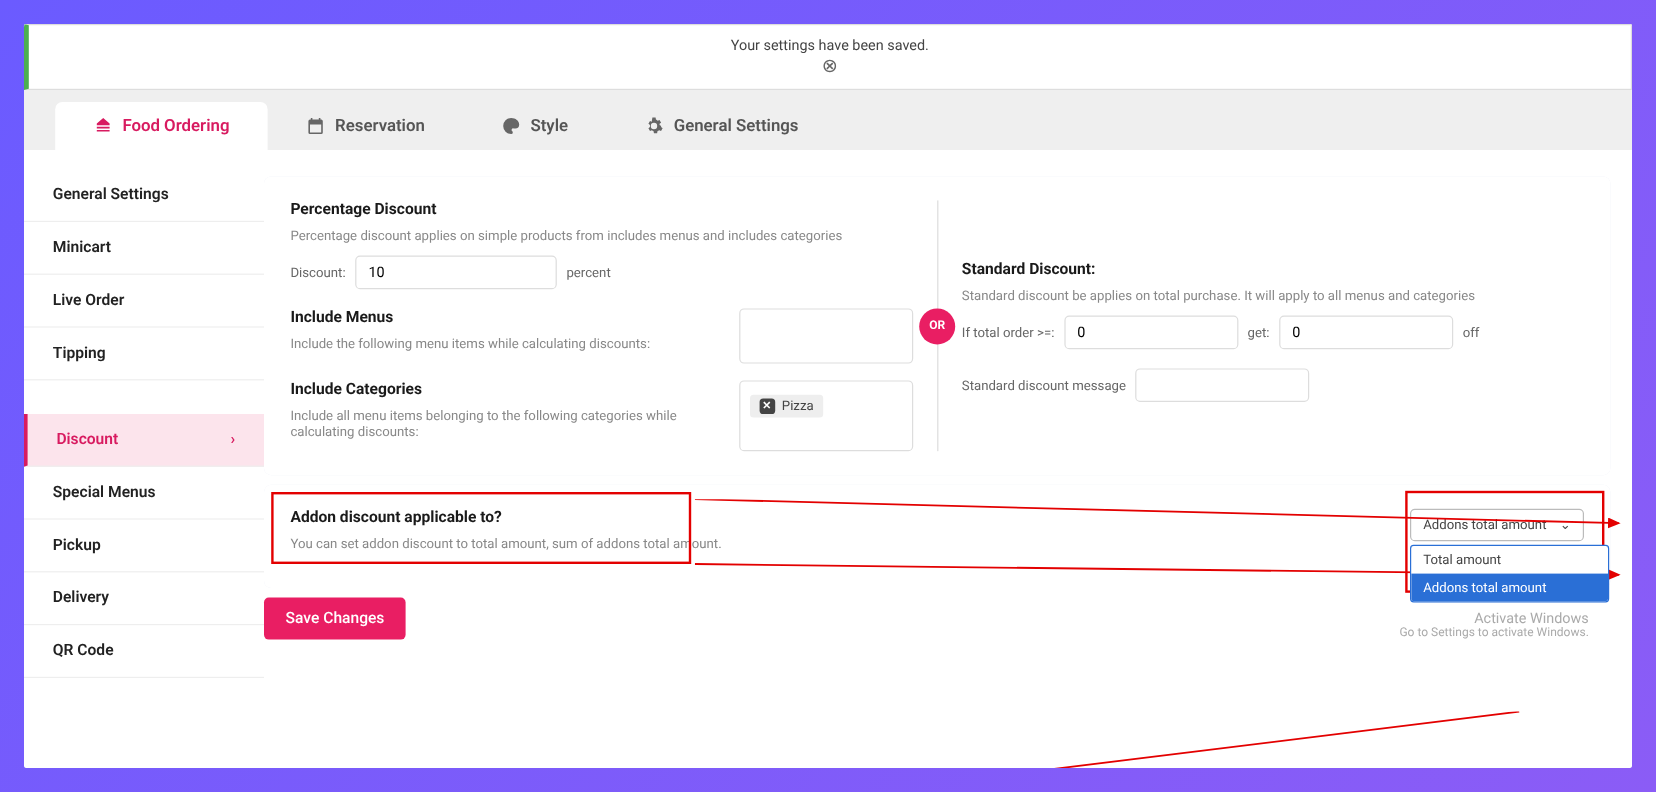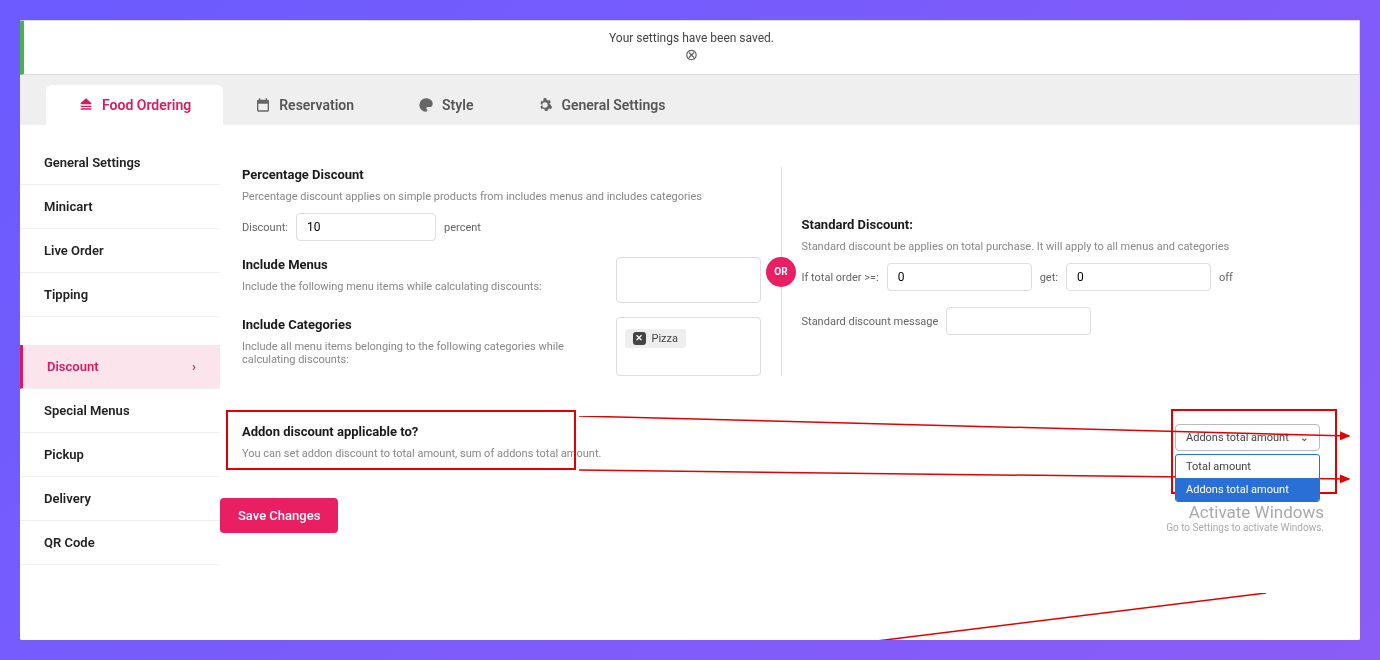--- a/index.html
+++ b/index.html
@@ -20,38 +20,38 @@
 .card { background: #fff; border-radius: 6px; padding: 20px 22px; }
 .two-col { display: flex; gap: 20px; position: relative; }
 .col { flex: 1; }
 .divider { width: 1px; background: #ddd; }
 .or-badge { position: absolute; left: 50%; top: 50%; transform: translate(-50%, -50%); background: #e91e63; color: #fff; width: 30px; height: 30px; border-radius: 50%; display: flex; align-items: center; justify-content: center; font-size: 10px; font-weight: 700; }
 .ftitle { font-size: 13px; font-weight: 700; color: #1a1a1a; margin-bottom: 8px; }
 .fdesc { font-size: 11px; color: #888; margin-bottom: 10px; }
 .row { display: flex; align-items: center; gap: 8px; margin-bottom: 16px; }
 .lbl { font-size: 11px; color: #666; }
 input[type="text"] { border: 1px solid #ddd; border-radius: 4px; padding: 6px 10px; font-size: 12px; }
-.w-sm { width: 140px; }
+.w-sm { width: 168px; }
 .w-md { width: 145px; }
 .tag-box { border: 1px solid #ddd; border-radius: 4px; padding: 8px; min-height: 44px; width: 145px; }
 .tag { display: inline-flex; align-items: center; gap: 6px; background: #eee; border-radius: 3px; padding: 3px 8px; font-size: 11px; color: #444; }
 .tag-x { width: 13px; height: 13px; background: #444; color: #fff; border-radius: 3px; display: flex; align-items: center; justify-content: center; font-size: 9px; font-weight: 700; }
 .addon-card { position: relative; }
 .red-box-1 { position: absolute; border: 2px solid #e30000; left: 6px; top: 6px; width: 350px; height: 60px; pointer-events: none; }
 .red-box-2 { position: absolute; border: 2px solid #e30000; right: 5px; top: 5px; width: 166px; height: 85px; pointer-events: none; }
 .dropdown-wrap { position: relative; width: 145px; }
 .dropdown { border: 1px solid #bbb; border-radius: 4px; padding: 6px 10px; font-size: 11px; color: #444; display: flex; justify-content: space-between; align-items: center; cursor: pointer; width: 145px; }
-.dropdown-list { position: absolute; border: 1px solid #2a6fd6; border-radius: 3px; background: #fff; top: 30px; left: 0; width: 145px; overflow: hidden; z-index: 10; }
+.dropdown-list { position: absolute; border: 1px solid #2a6fd6; border-radius: 3px; background: #fff; top: 30px; left: 0; width: 166px; overflow: hidden; z-index: 10; }
 .dd-item { padding: 5px 10px; font-size: 11px; color: #444; cursor: pointer; }
 .dd-item.sel { background: #2a6fd6; color: #fff; }
 .addon-row { display: flex; justify-content: space-between; align-items: flex-start; }
 .footer-row { display: flex; justify-content: space-between; align-items: flex-end; padding: 0 18px 4px 0; }
 .save-btn { background: #e91e63; color: #fff; border: none; padding: 10px 18px; font-size: 13px; font-weight: 500; border-radius: 4px; cursor: pointer; }
 .activate { text-align: right; color: #aaa; }
-.activate .t1 { font-size: 17px; }
+.activate .t1 { font-size: 12px; }
 .activate .t2 { font-size: 10px; }
 .triangle-svg { position: absolute; left: 359px; top: 12px; pointer-events: none; z-index: 1; }
 .arrow-save-svg { position: absolute; left: 124px; top: 468px; pointer-events: none; z-index: 1; }
 </style>
 </head>
 <body>
 
 <div class="wrapper">
   <div class="notice">
     <span>Your settings have been saved.</span>

